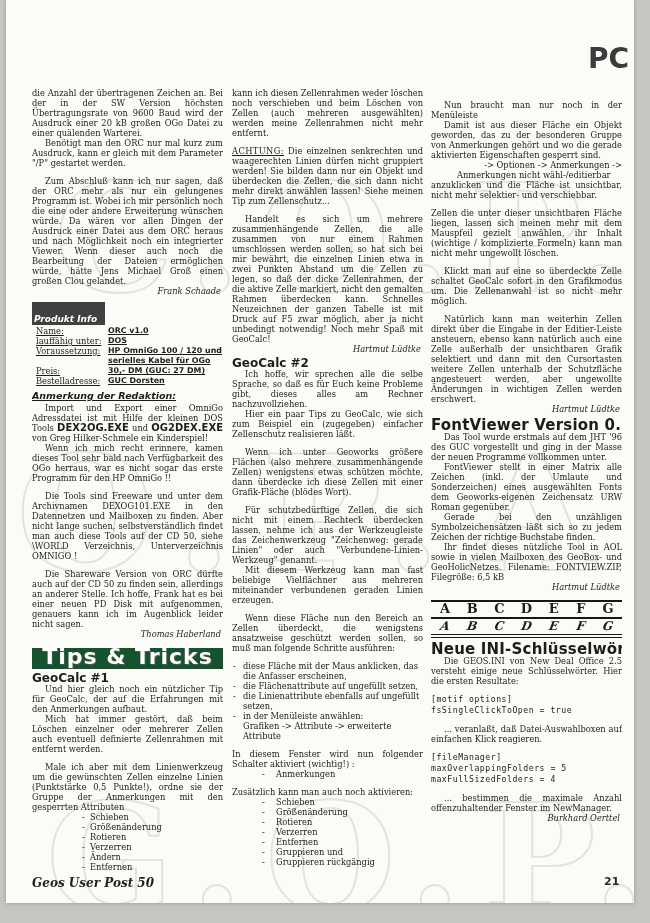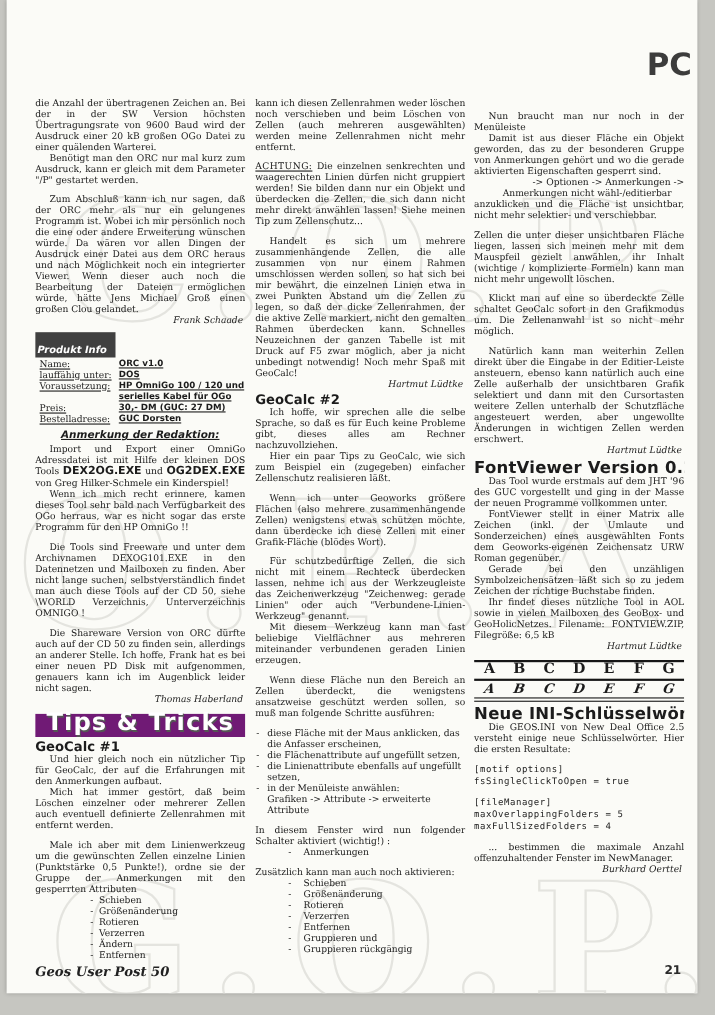--- a/index.html
+++ b/index.html
@@ -39,23 +39,23 @@
   .gap{margin-top:8px;}
   .sig{text-align:right;font-style:italic;margin:0 2px 0 0;}
   .achtung{text-decoration:underline;letter-spacing:.4px;}
   .toolname{font-family:"DejaVu Sans",sans-serif;font-weight:bold;font-size:10px;}
   
   .sechead{font-family:"DejaVu Sans",sans-serif;font-weight:bold;font-size:12px;
     text-align:left;margin:4px 0 1px;}
   .bighead{font-family:"DejaVu Sans",sans-serif;font-weight:bold;font-size:15px;
     text-align:left;margin:6px 0 2px;white-space:nowrap;letter-spacing:.2px;}
   .red-head{font-family:"DejaVu Sans",sans-serif;font-weight:bold;font-style:italic;
-    font-size:9.5px;text-decoration:underline;text-align:center;margin:5px 0 2px;}
-  
-  .tips-banner{background:#701a75;color:#fff;font-family:"DejaVu Sans",sans-serif;
+    font-size:9.5px;text-decoration:underline;text-align:left;margin:5px 0 2px;}
+  
+  .tips-banner{background:#14532d;color:#fff;font-family:"DejaVu Sans",sans-serif;
     font-weight:bold;font-size:22px;text-align:center;padding:4px 0 7px;
     margin:9px 0 3px;letter-spacing:1px;text-shadow:1px 1px 0 #555;}
   
   .pi-title{display:inline-block;background:#404040;color:#fff;
     font-family:"DejaVu Sans",sans-serif;font-style:italic;font-weight:bold;
     font-size:9px;padding:12px 8px 1px 2px;margin-top:6px;}
   .pi-table{margin:1px 0 2px;text-decoration:underline;}
   .pi-row{display:flex;text-align:left;}
   .pi-label{width:72px;flex:none;padding-left:4px;}
   .pi-value{font-family:"DejaVu Sans",sans-serif;font-weight:bold;font-size:7.9px;flex:1;}
@@ -222,20 +222,21 @@
         <span class="fcell">G</span>
       </div>
     </div>
 
     <div class="bighead">Neue INI-Schlüsselwörter</div>
     <p class="para">Die GEOS.INI von New Deal Office 2.5 versteht einige neue Schlüsselwörter. Hier die ersten Resultate:</p>
     <div class="code">
       <div>[motif options]</div>
       <div>fsSingleClickToOpen = true</div>
     </div>
+    <p class="para">... veranlaßt, daß Datei-Auswahlboxen auf einfachen Klick reagieren.</p>
     <div class="code">
       <div>[fileManager]</div>
       <div>maxOverlappingFolders = 5</div>
       <div>maxFullSizedFolders = 4</div>
     </div>
     <p class="para">... bestimmen die maximale Anzahl offenzuhaltender Fenster im NewManager.</p>
     <div class="sig">Burkhard Oerttel</div>
   </div>
 
   <div class="footer-left">Geos User Post 50</div>

